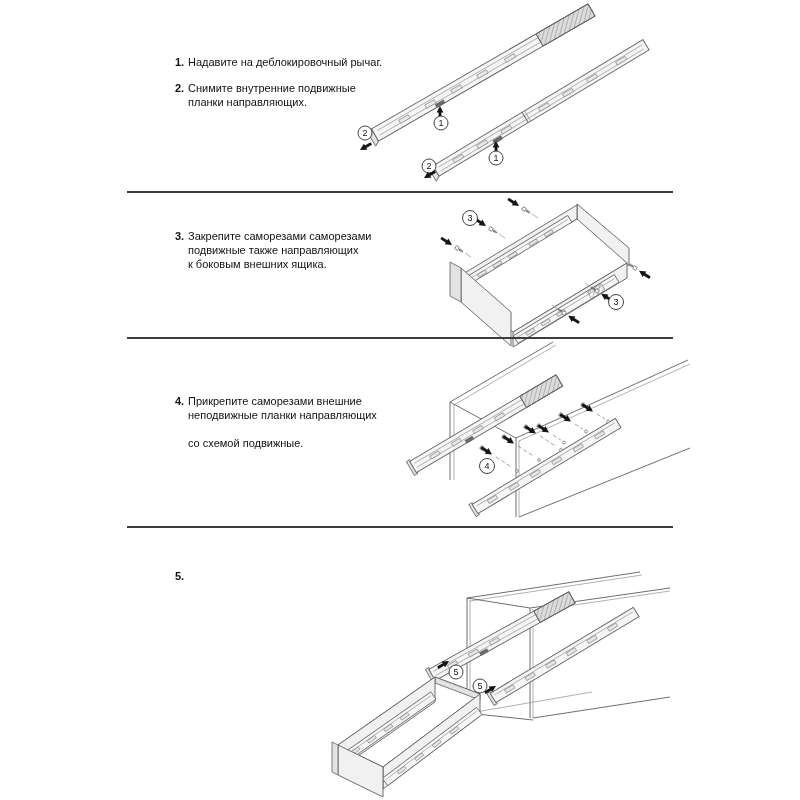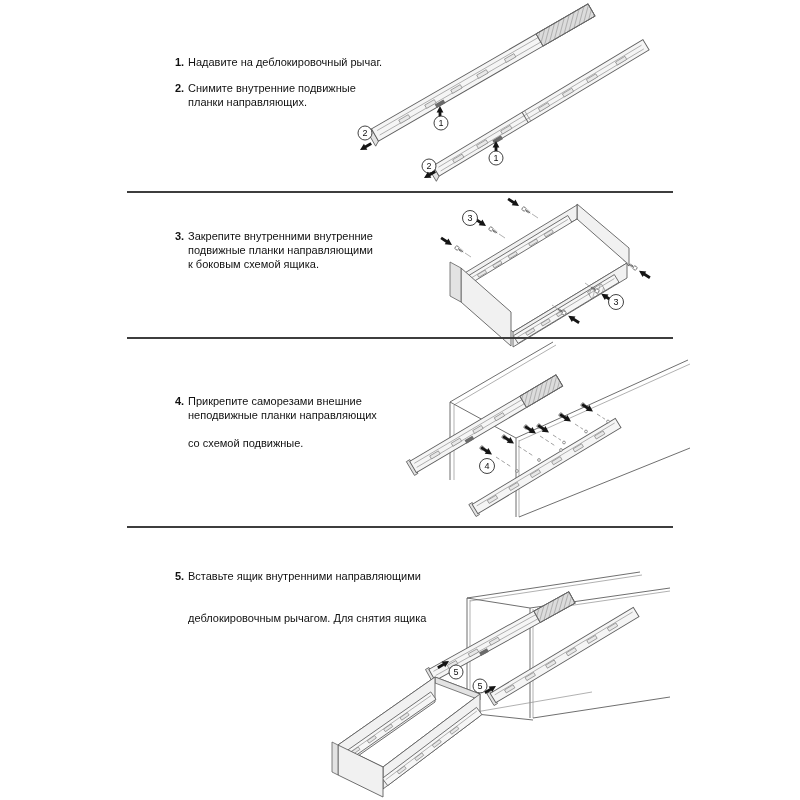--- a/index.html
+++ b/index.html
@@ -115,23 +115,23 @@
         <text class="ctext" y="3">2</text>
     </g>
     <use href="#arr" class="arrow" transform="translate(94,176) rotate(150)"></use>
   </svg>
 
   <div class="divider" style="top:191px;"></div>
 
   <div class="step" style="top:229px;left:175px;">
     <span class="num">3.</span>
     <span class="lines">
-      <span>Закрепите внутренними внутренние</span><br>
-      <span>подвижные планки направляющими</span><br>
-      <span>к боковым схемой ящика.</span>
+      <span>Закрепите саморезами саморезами</span><br>
+      <span>подвижные также направляющих</span><br>
+      <span>к боковым внешних ящика.</span>
     </span>
   </div>
 
   <svg style="left:430px;top:196px;" width="250" height="140" viewBox="0 0 250 140">
     <g>
       <polygon class="face" points="147,8 199,52 199,70 147,26"></polygon>
       <polygon class="face" points="33,78 147,9 147,23 33,92"></polygon>
       <g transform="translate(36,87) rotate(-31.2)">
         <rect class="facel" x="0" y="-5" width="122" height="9"></rect>
         <line class="thin" x1="2" y1="-1.6" x2="120" y2="-1.6"></line>
@@ -266,24 +266,24 @@
       <circle class="ccirc" r="7.5"></circle>
         <text class="ctext" y="3">4</text>
     </g>
   </svg>
 
   <div class="divider" style="top:526px;"></div>
 
   <div class="step" style="top:569px;left:175px;">
     <span class="num">5.</span>
     <span class="lines">
-      <span>Вставьте ящик внутренними направляющими</span><br>
-      <br>
-      <br>
-      <span>деблокировочным рычагом. Для снятия ящика</span><br>
+      <br>
+      <br>
+      <br>
+      <br>
     </span>
   </div>
 
   <svg style="left:330px;top:545px;" width="350" height="245" viewBox="0 0 350 245">
     <g>
       <polygon points="200,63 340,43 340,152 203,173" fill="#fff" stroke="none"></polygon>
       <line class="ln" x1="137" y1="53" x2="310" y2="27"></line>
       <line class="lnl" x1="140" y1="56" x2="312" y2="30"></line>
       <line class="ln" x1="137" y1="53" x2="200" y2="63"></line>
       <line class="ln" x1="200" y1="63" x2="340" y2="43"></line>

